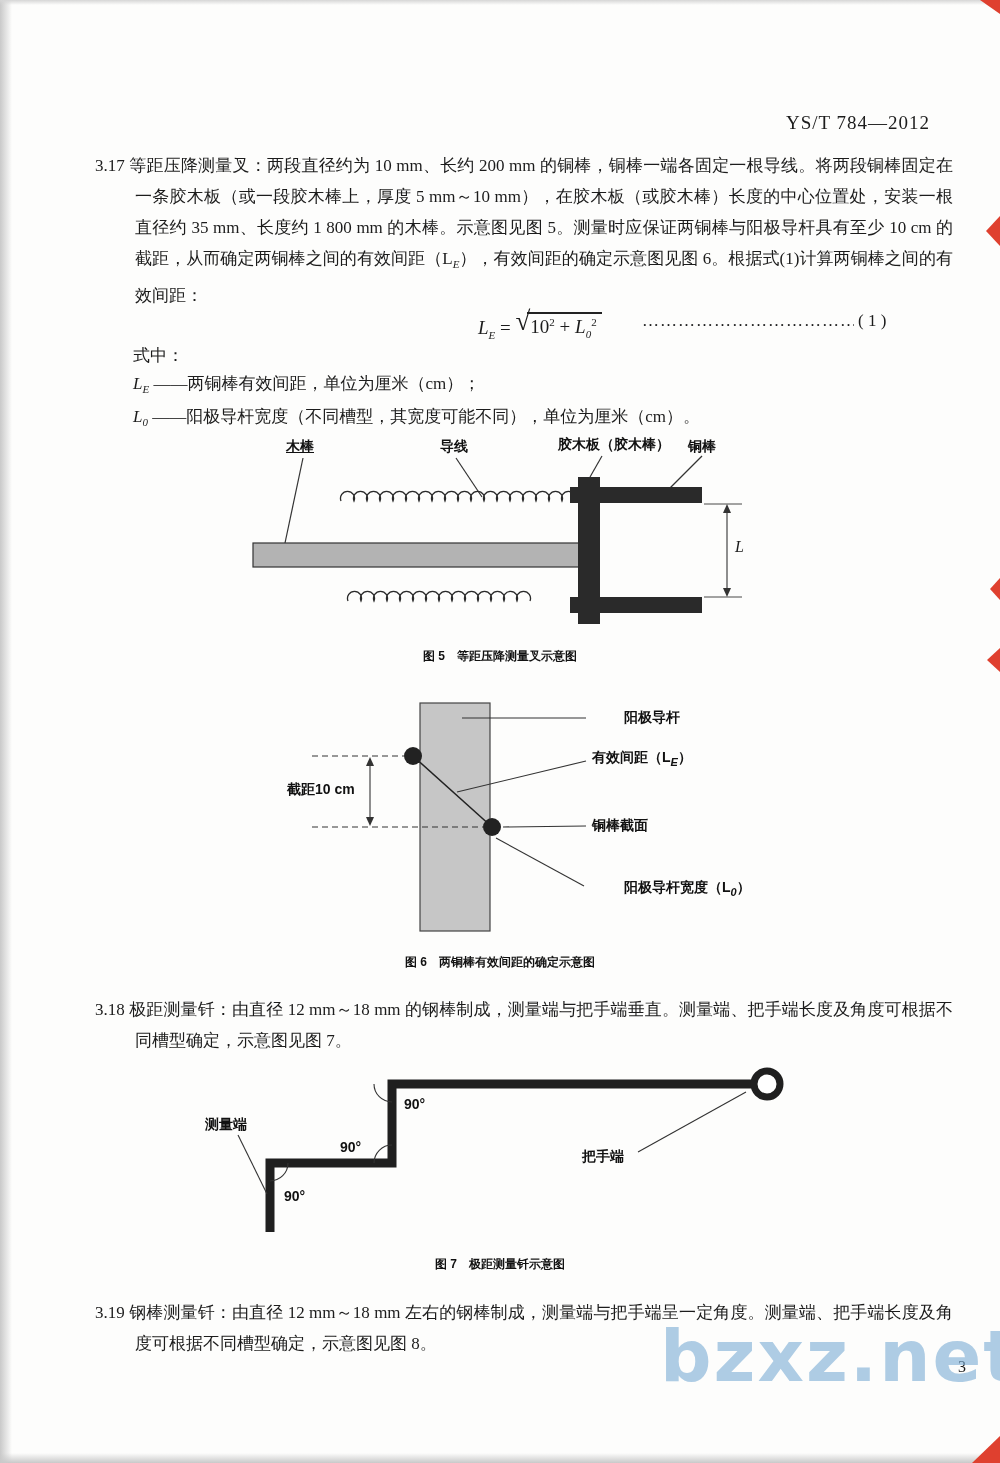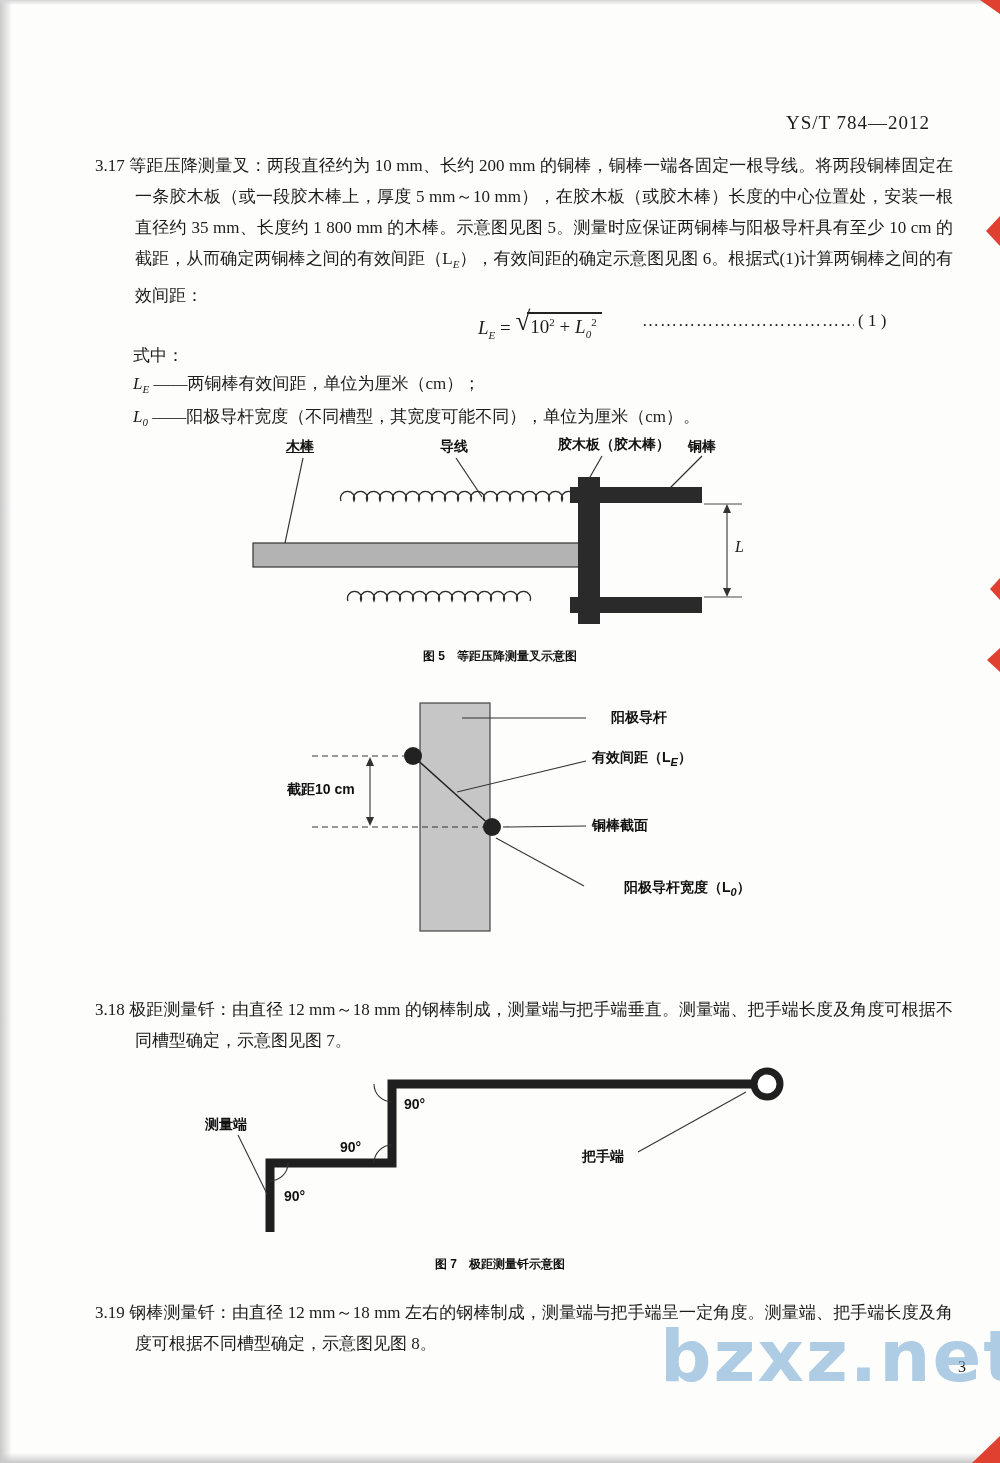--- a/index.html
+++ b/index.html
@@ -144,25 +144,26 @@
     </g>
   </svg>
 
   <div class="abs figlabel" style="left:286px;top:438px;text-decoration:underline;">木棒</div>
   <div class="abs figlabel" style="left:440px;top:438px;">导线</div>
   <div class="abs figlabel" style="left:558px;top:436px;">胶木板（胶木棒）</div>
   <div class="abs figlabel" style="left:688px;top:438px;">铜棒</div>
   <div class="abs dimL" style="left:735px;top:538px;">L</div>
   <div class="abs caption cap5">图 5　等距压降测量叉示意图</div>
 
-  <div class="abs figlabel" style="left:592px;top:709px;padding-left:19px;">阳极导杆</div>
+  <div class="abs figlabel" style="left:605px;top:709px;padding-left:19px;">阳极导杆</div>
   <div class="abs figlabel" style="left:592px;top:749px;"><span>有效间距（L</span><sub class="ital">E</sub><span>）</span></div>
   <div class="abs figlabel" style="left:592px;top:817px;">铜棒截面</div>
   <div class="abs figlabel" style="left:592px;top:879px;padding-left:32px;"><span>阳极导杆宽度（L</span><sub class="ital">0</sub><span>）</span></div>
   <div class="abs figlabel" style="left:287px;top:781px;">截距10 cm</div>
+  <div class="abs caption cap6">图 6　两铜棒有效间距的确定示意图</div>
 
   <div class="abs figlabel" style="left:205px;top:1116px;">测量端</div>
   <div class="abs figlabel" style="left:404px;top:1096px;">90°</div>
   <div class="abs figlabel" style="left:340px;top:1139px;">90°</div>
   <div class="abs figlabel" style="left:284px;top:1188px;">90°</div>
   <div class="abs figlabel" style="left:582px;top:1148px;">把手端</div>
   <div class="abs caption cap7">图 7　极距测量钎示意图</div>
 
   <div class="abs para p318"><span class="pnum">3.18</span><span>  极距测量钎：由直径 12 mm～18 mm 的钢棒制成，测量端与把手端垂直。测量端、把手端长度及角度可根据不同槽型确定，示意图见图 7。</span></div>
 

